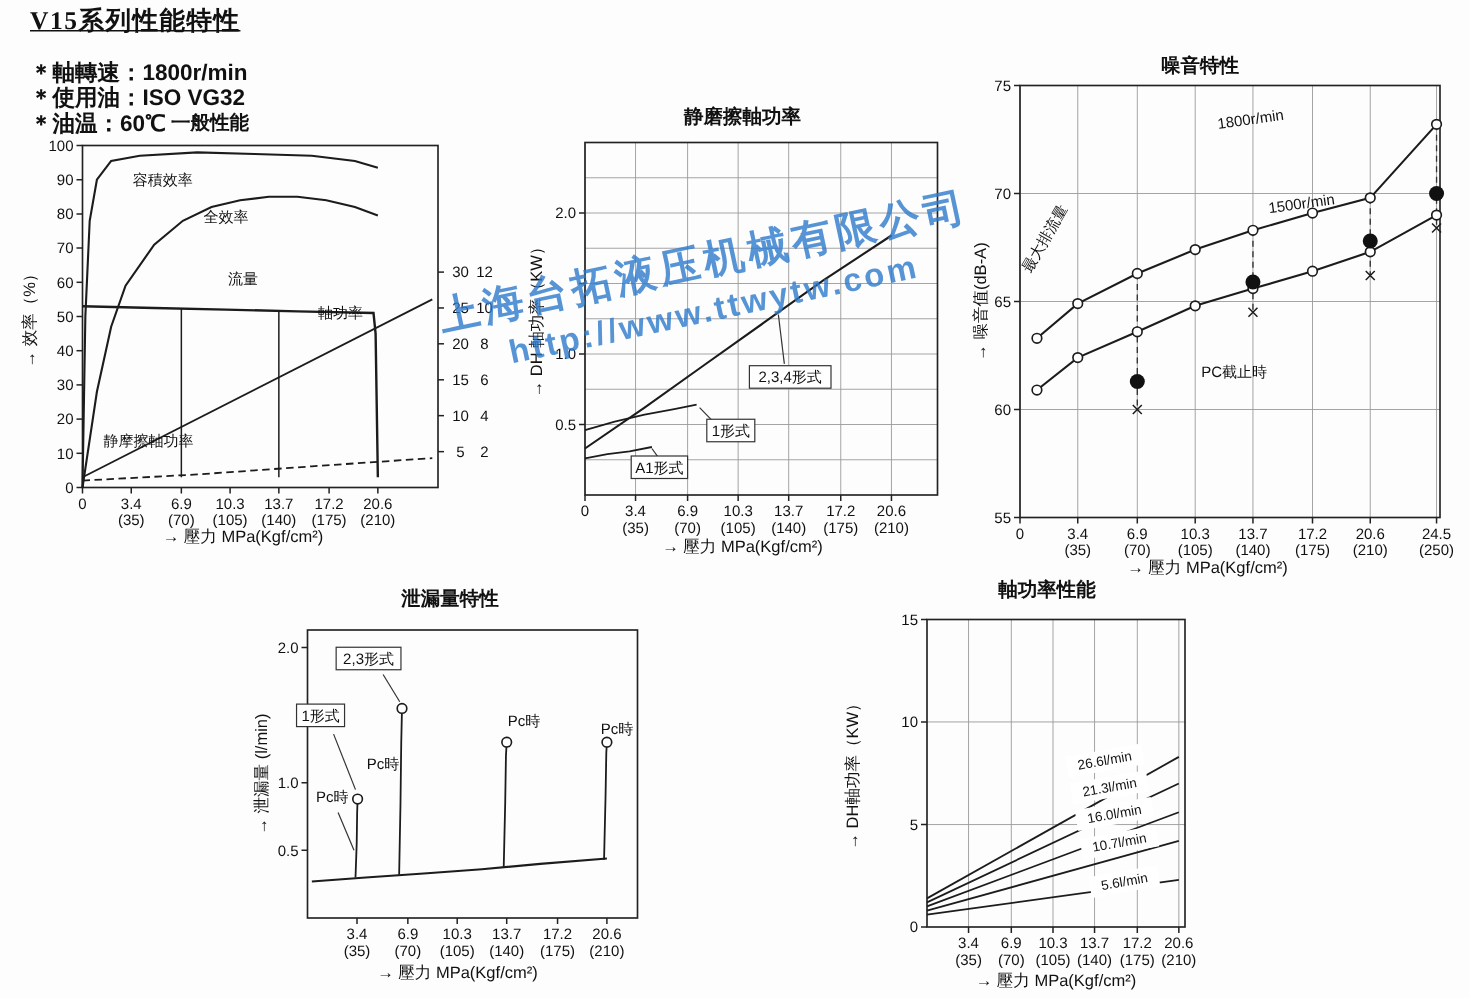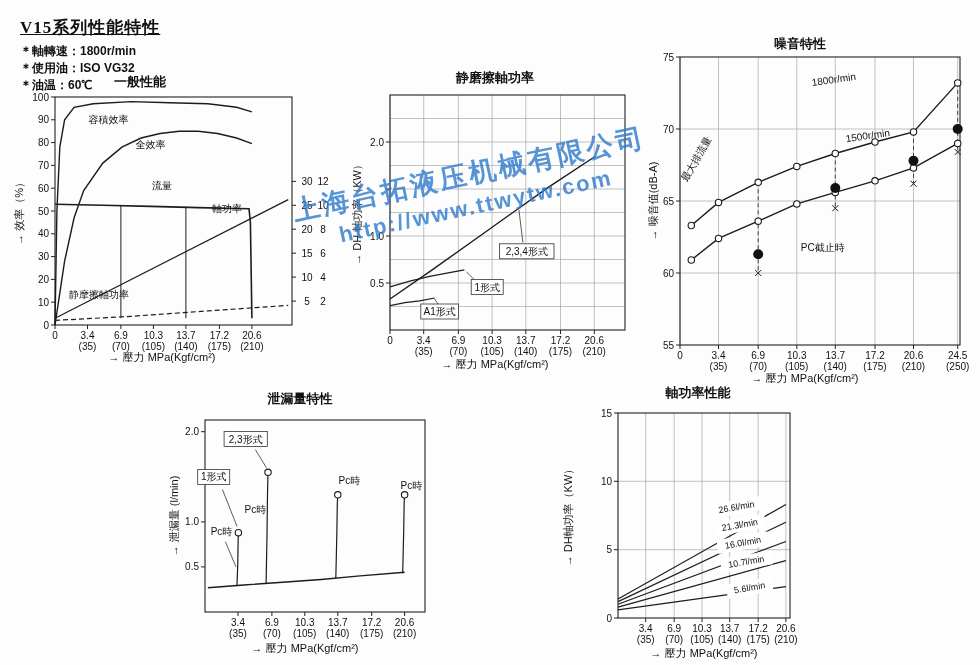--- a/index.html
+++ b/index.html
@@ -9,23 +9,23 @@
   svg text{font-family:"Liberation Sans",sans-serif;fill:#111}
   .tl{font-size:10px}
   .ctitle{font-size:13px;font-weight:bold}
   .cap{font-size:11px}
   .lbl{fill:#111}
   .frame{fill:none;stroke:#222;stroke-width:1.1}
   .grid{stroke:#9a9a9a;stroke-width:0.6}
   .tick{stroke:#222;stroke-width:1}
   .guide{stroke:#333;stroke-width:0.8;fill:none}
   .dashguide{stroke:#333;stroke-width:0.9;stroke-dasharray:4,3;fill:none}
-  .header{position:absolute;left:20px;top:16px;z-index:4}
+  .header{position:absolute;left:20px;top:2px;z-index:4}
   .page-title{font-size:17px;font-weight:bold;text-decoration:underline;font-family:"Liberation Serif",serif;letter-spacing:1px}
-  .notes{margin-top:4px;font-size:12px;font-weight:bold;line-height:17px}
+  .notes{margin-top:15px;font-size:15px;font-weight:bold;line-height:17px}
   .watermark{position:absolute;left:272px;top:156px;width:400px;transform:rotate(-12deg);text-align:center;opacity:.8;z-index:6;pointer-events:none;font-weight:bold;color:#2e7bcc}
   .wm1{font-size:27px;letter-spacing:3px;white-space:nowrap}
   .wm2{font-size:22px;letter-spacing:2px;margin-top:2px;white-space:nowrap}
 </style>
 </head>
 <body>
 
 <div class="page">
 
   <div class="header">

